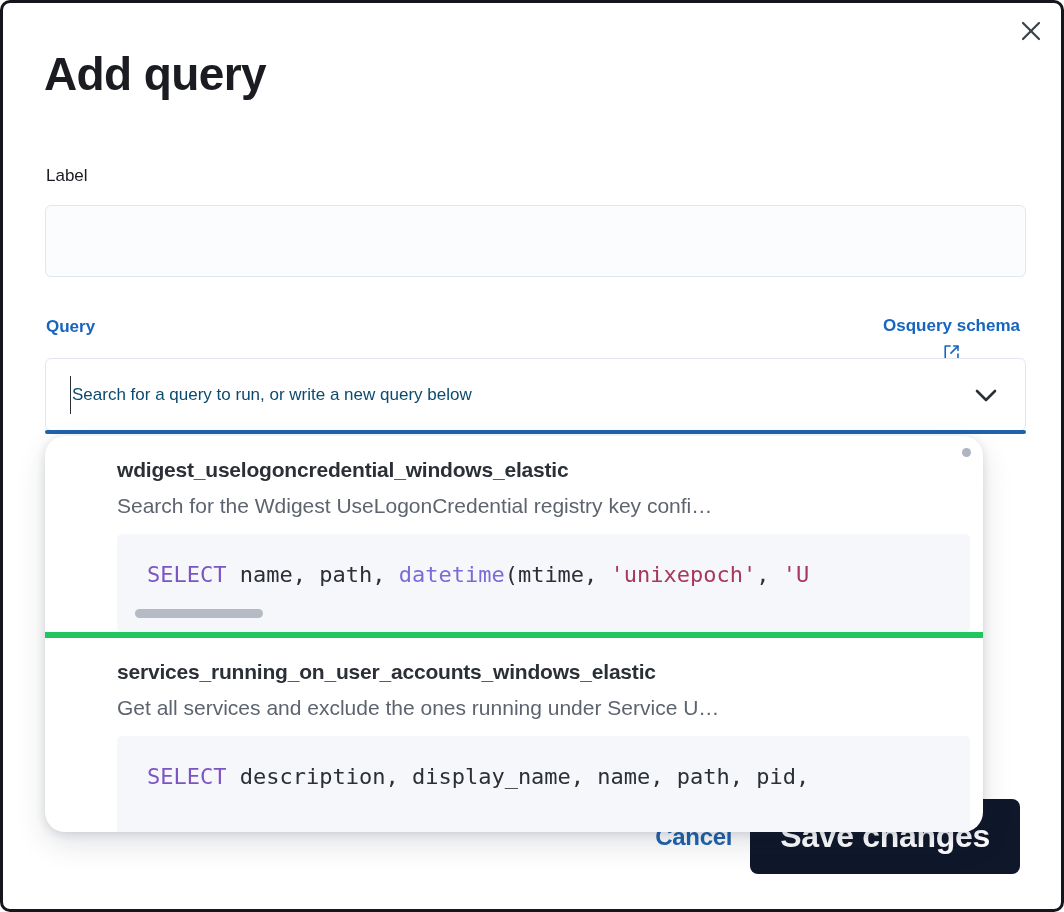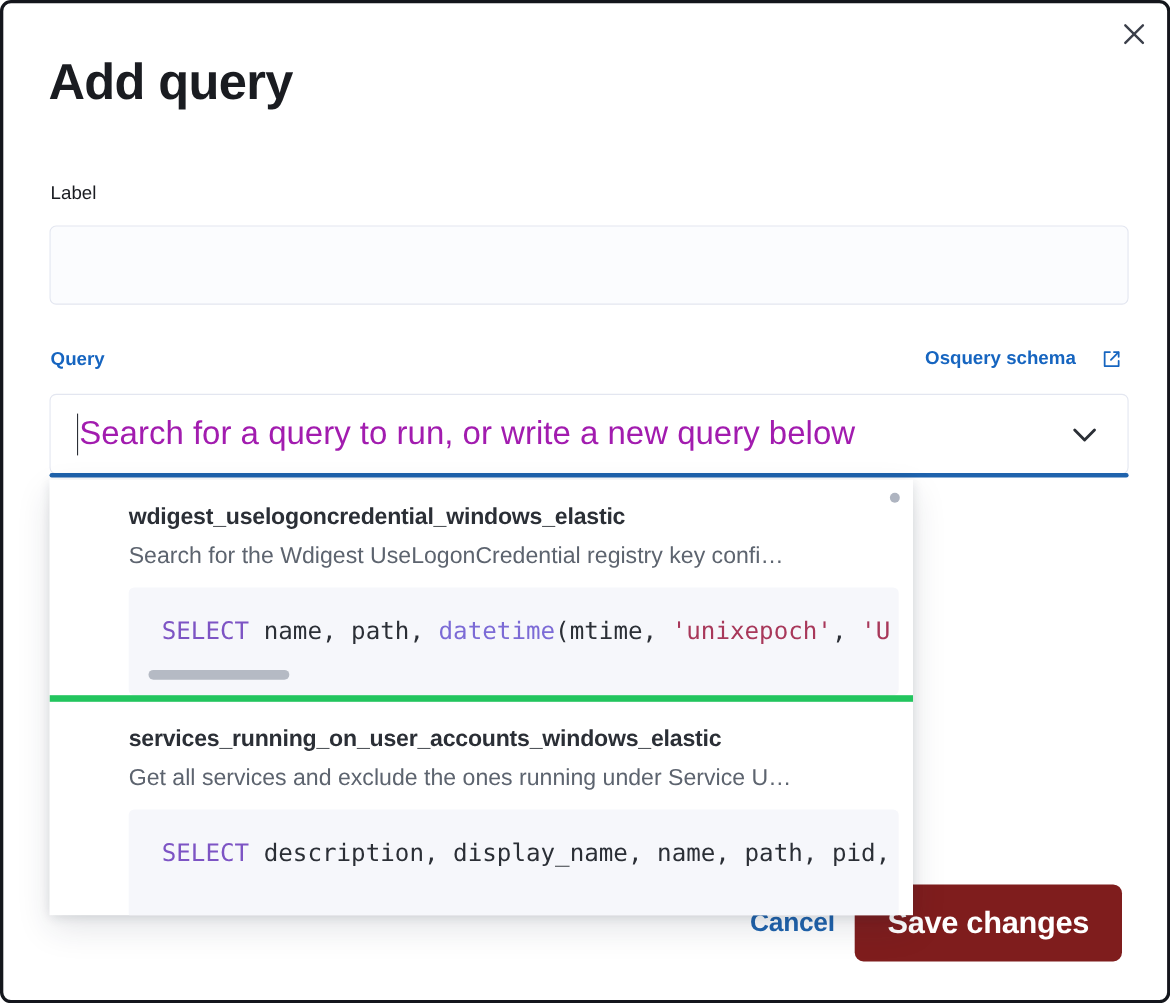--- a/index.html
+++ b/index.html
@@ -85,26 +85,27 @@
     font-weight: 700;
     color: #1665c0;
   }
 
   .schema-link {
     position: absolute;
     right: 41px;
     top: 313px;
     display: flex;
     align-items: center;
-    gap: 23px;
+    gap: 7px;
     font-size: 17px;
     font-weight: 700;
     color: #1665c0;
     text-decoration: none;
     cursor: pointer;
+    flex-direction: column;
   }
   .schema-link svg { display: block; }
 
   
   .combo-wrap {
     position: absolute;
     left: 42px;
     top: 355px;
     width: 981px;
     height: 73px;
@@ -124,22 +125,22 @@
     top: 17px;
     width: 1px;
     height: 38px;
     background: #2b2f36;
   }
   .combo-placeholder {
     position: absolute;
     left: 26px;
     top: 50%;
     transform: translateY(-50%);
-    font-size: 30px;
-    color: #a21caf;
+    font-size: 17px;
+    color: #0c4a6e;
     white-space: nowrap;
   }
   .combo-chevron {
     position: absolute;
     right: 24px;
     top: 50%;
     transform: translateY(-50%);
   }
   .combo-chevron svg { display: block; }
   .combo-underline {
@@ -150,24 +151,24 @@
     height: 4px;
     background: #1f63ad;
     border-radius: 2px;
   }
 
   
   .dropdown {
     position: absolute;
     left: 42px;
     top: 433px;
-    width: 785px;
+    width: 938px;
     height: 396px;
     background: #ffffff;
-    border-radius: 0;
+    border-radius: 20px;
     box-shadow: 0 2px 10px rgba(30,40,60,0.14), 0 12px 30px rgba(30,40,60,0.13);
     overflow: hidden;
     z-index: 40;
   }
 
   .dd-scroll-dot {
     position: absolute;
     top: 12px;
     right: 12px;
     width: 9px;
@@ -251,24 +252,24 @@
     font-weight: 700;
     color: #1f63ad;
     background: transparent;
     border: none;
     padding: 12px 14px;
     cursor: pointer;
     letter-spacing: -0.3px;
   }
   .btn-save {
     font-family: "Liberation Sans", sans-serif;
-    font-size: 28px;
+    font-size: 32px;
     font-weight: 700;
     color: #ffffff;
-    background: #7f1d1d;
+    background: #0f172a;
     border: none;
     border-radius: 8px;
     padding: 19px 30px;
     cursor: pointer;
     letter-spacing: -0.3px;
     text-align: center;
   }
 </style>
 </head>
 <body>

